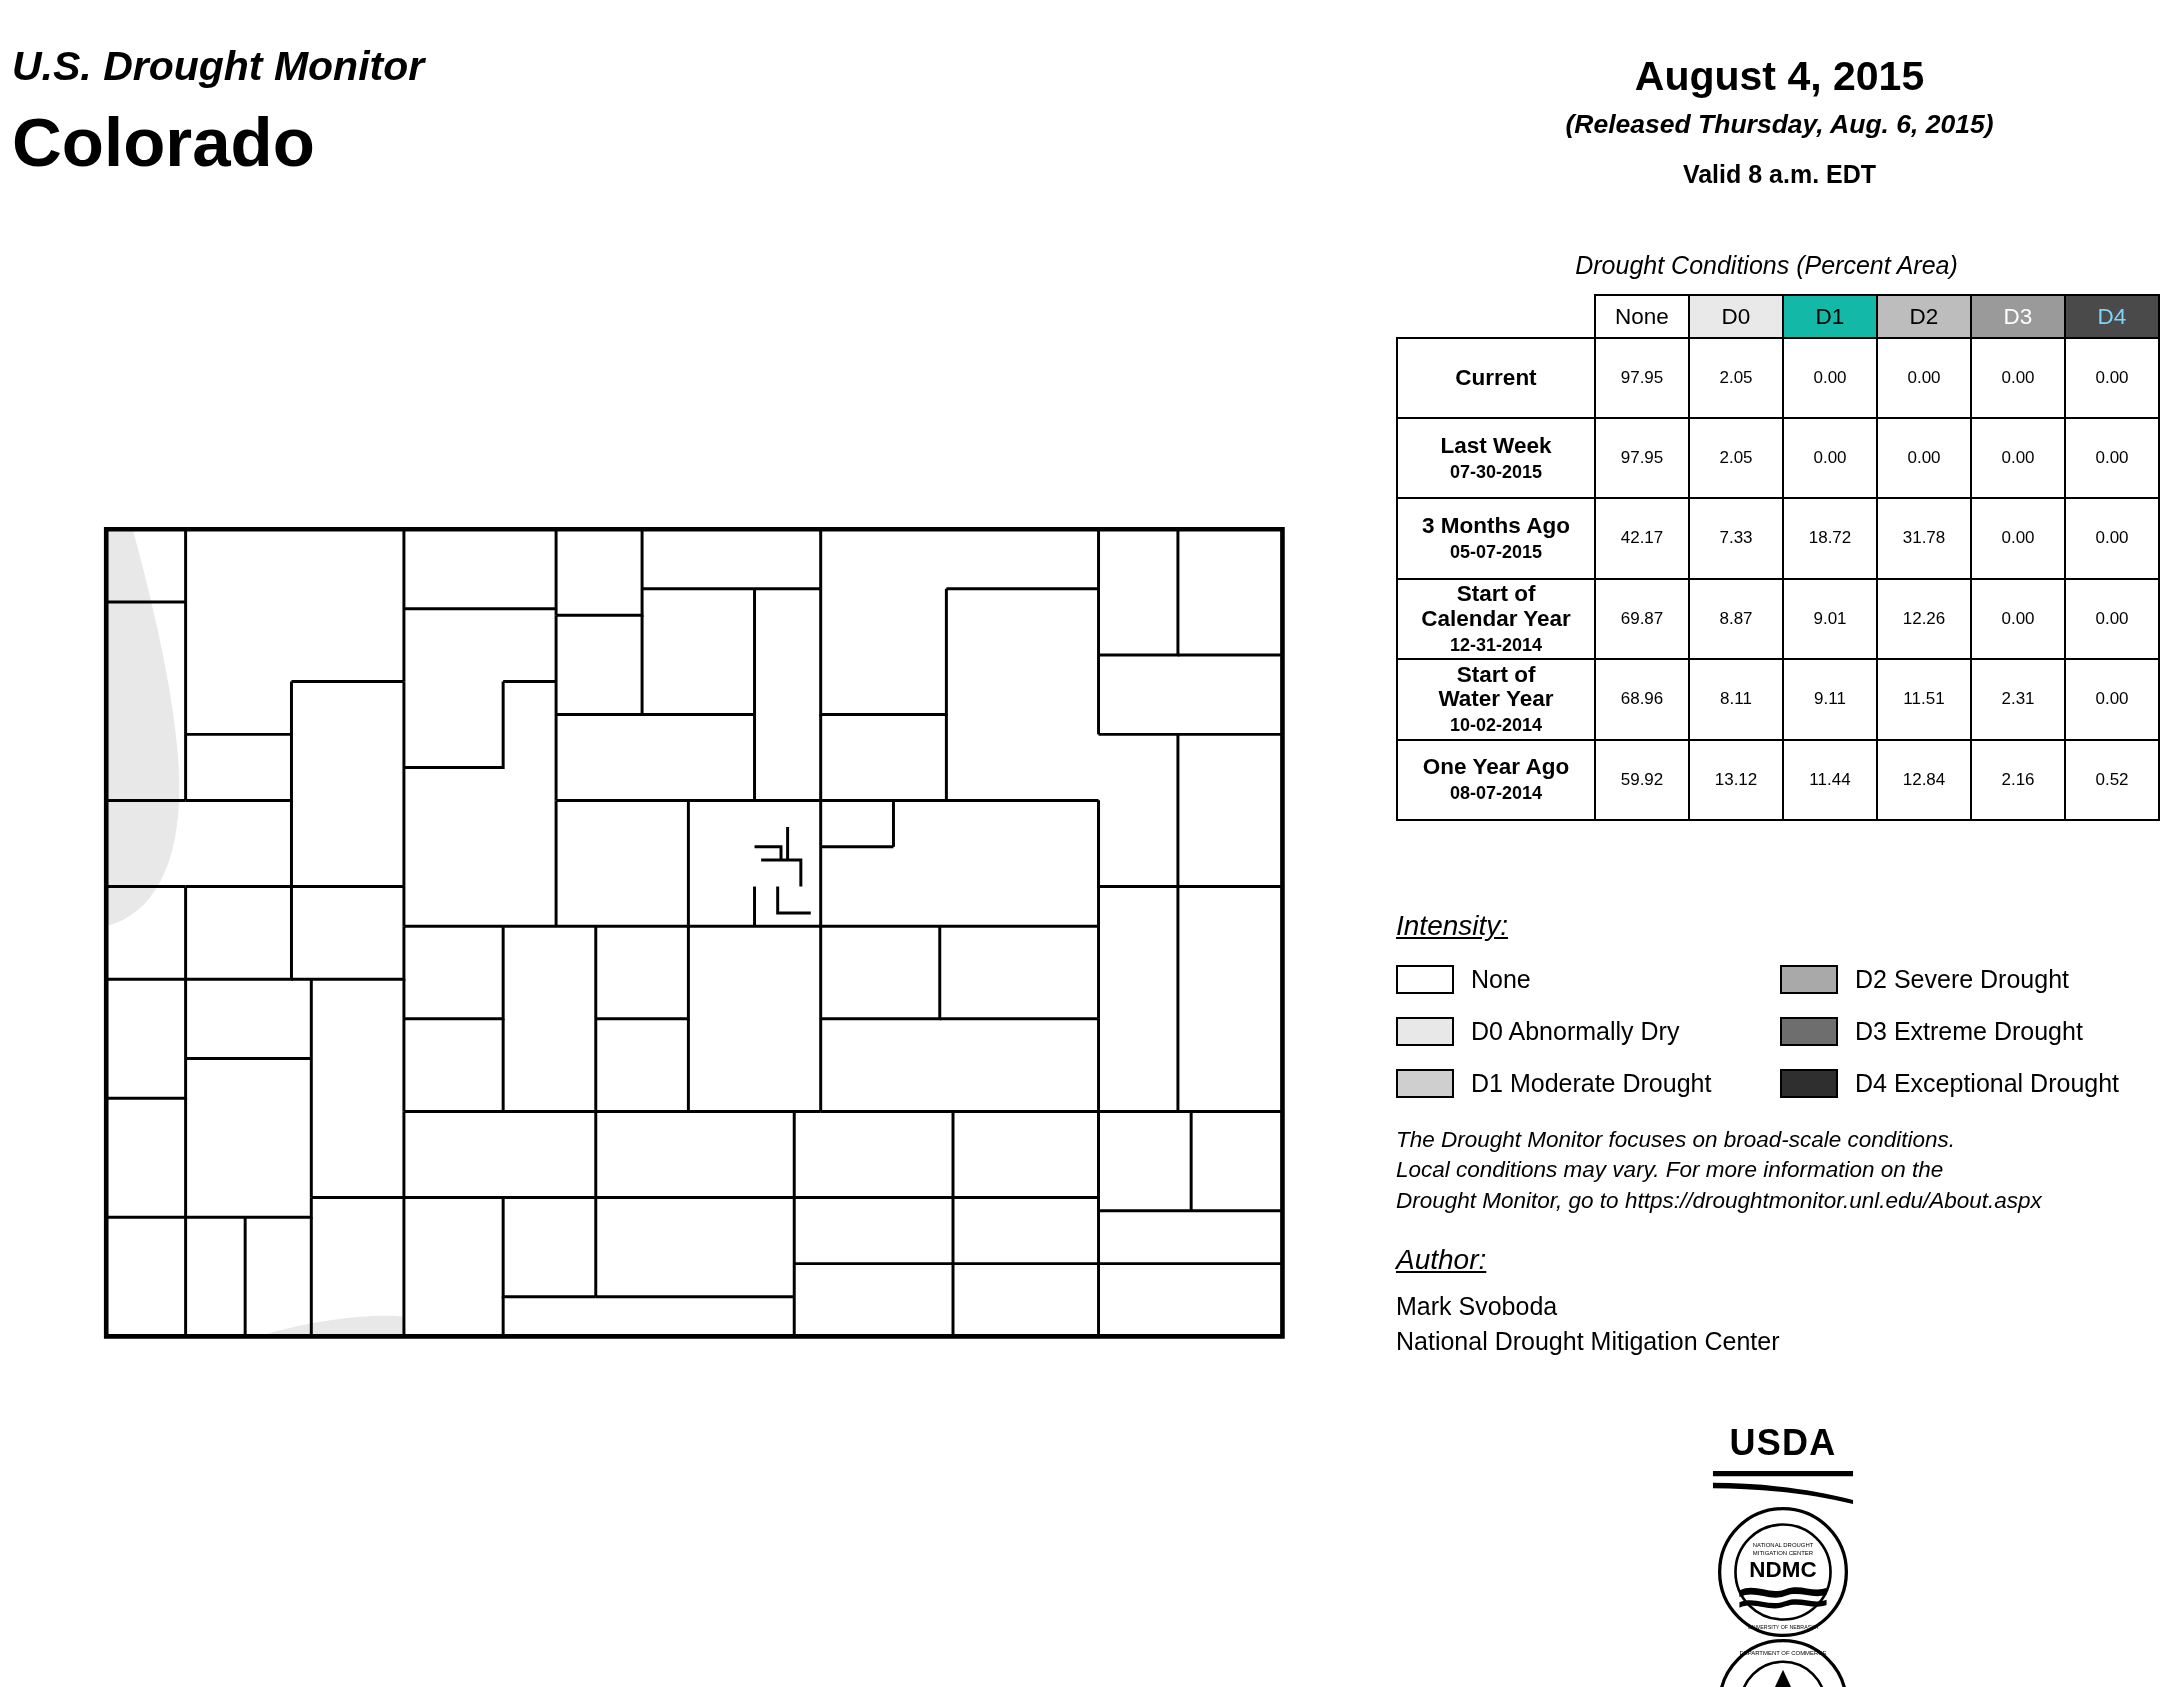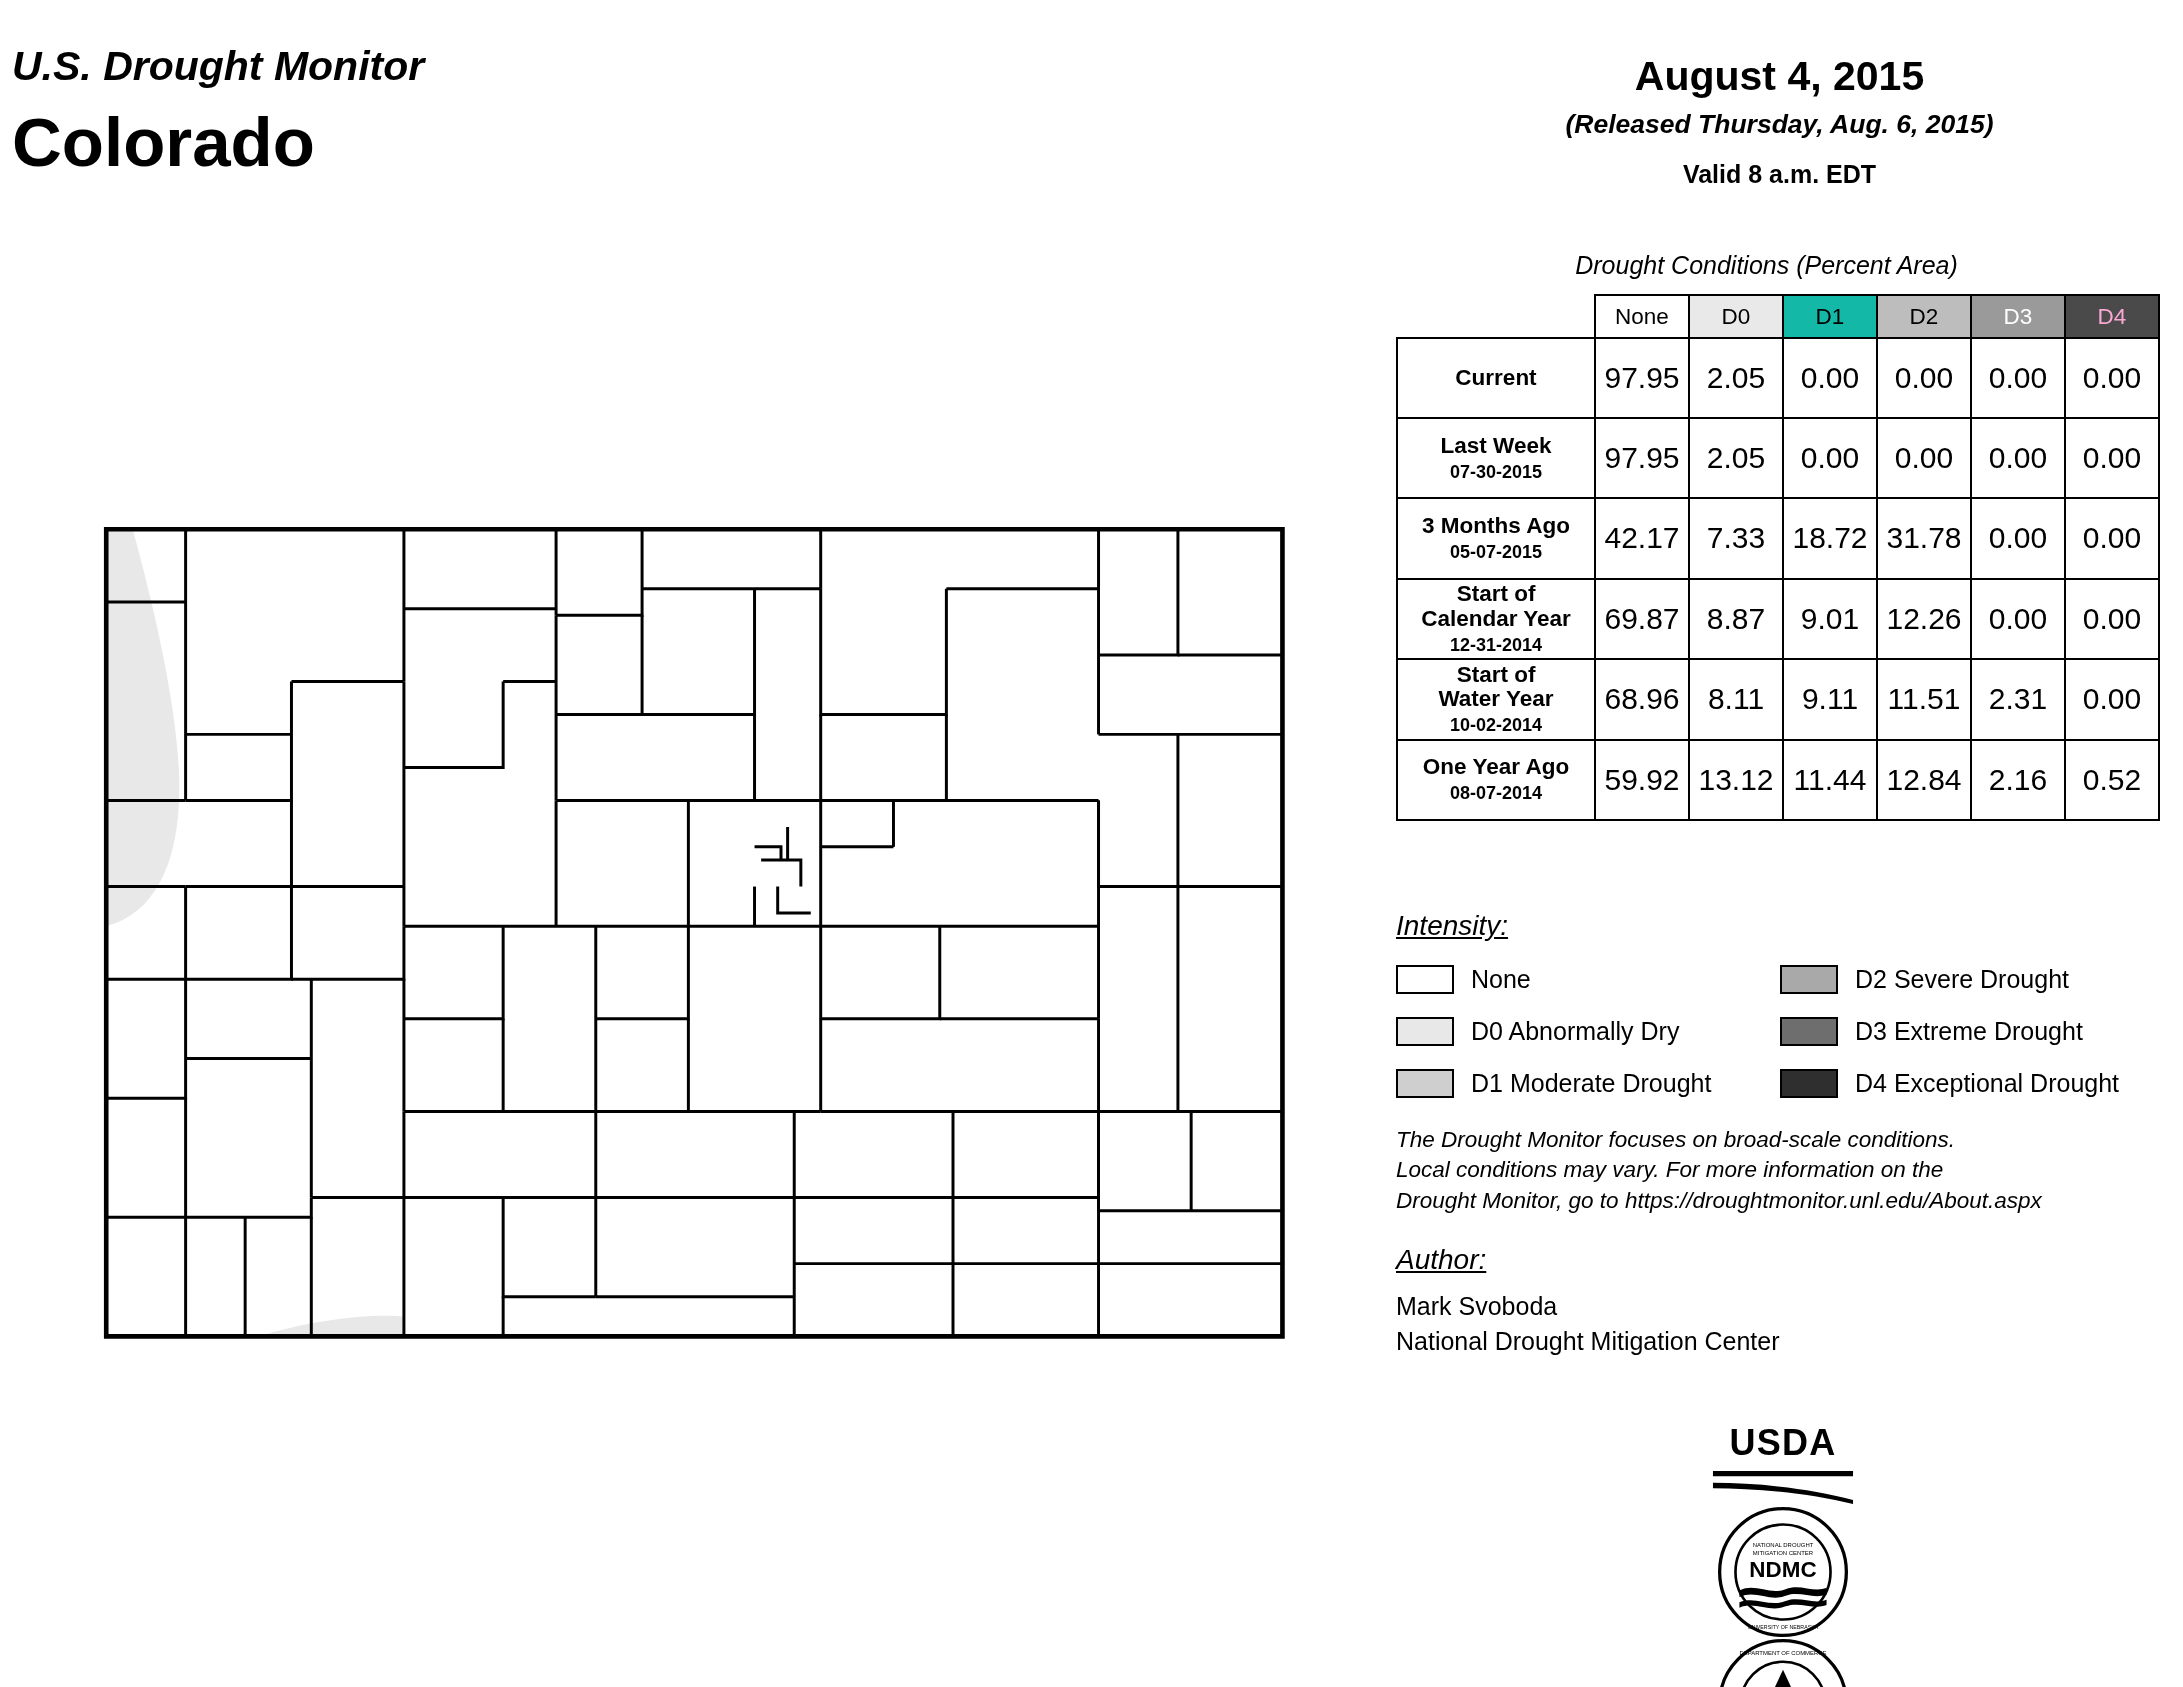--- a/index.html
+++ b/index.html
@@ -106,21 +106,21 @@
     top: 294px;
     left: 20px;
     border-collapse: collapse;
     width: 761px;
     table-layout: fixed;
   }
   .cond-table td, .cond-table th {
     border: 2px solid #000;
     text-align: center;
     vertical-align: middle;
-    font-size: 30px;
+    font-size: 17px;
     font-weight: normal;
     padding: 0;
   }
   .cond-table .corner {
     border: none;
   }
   .cond-table thead th {
     height: 41px;
     font-size: 22.5px;
   }
@@ -139,21 +139,21 @@
     display: block;
     font-size: 18px;
     font-weight: bold;
     margin-top: 4px;
   }
   .hdr-none { background: #ffffff; }
   .hdr-d0 { background: #e9e9e9; }
   .hdr-d1 { background: #14b8a6; }
   .hdr-d2 { background: #bdbdbd; }
   .hdr-d3 { background: #9a9a9a; color: #fff; }
-  .hdr-d4 { background: #4a4a4a; color: #f9a8d4; }
+  .hdr-d4 { background: #4a4a4a; color: #7dd3fc; }
 
   
   .intensity-head {
     position: absolute;
     top: 910px;
     left: 20px;
     font-size: 28px;
     font-style: italic;
     text-decoration: underline;
   }

